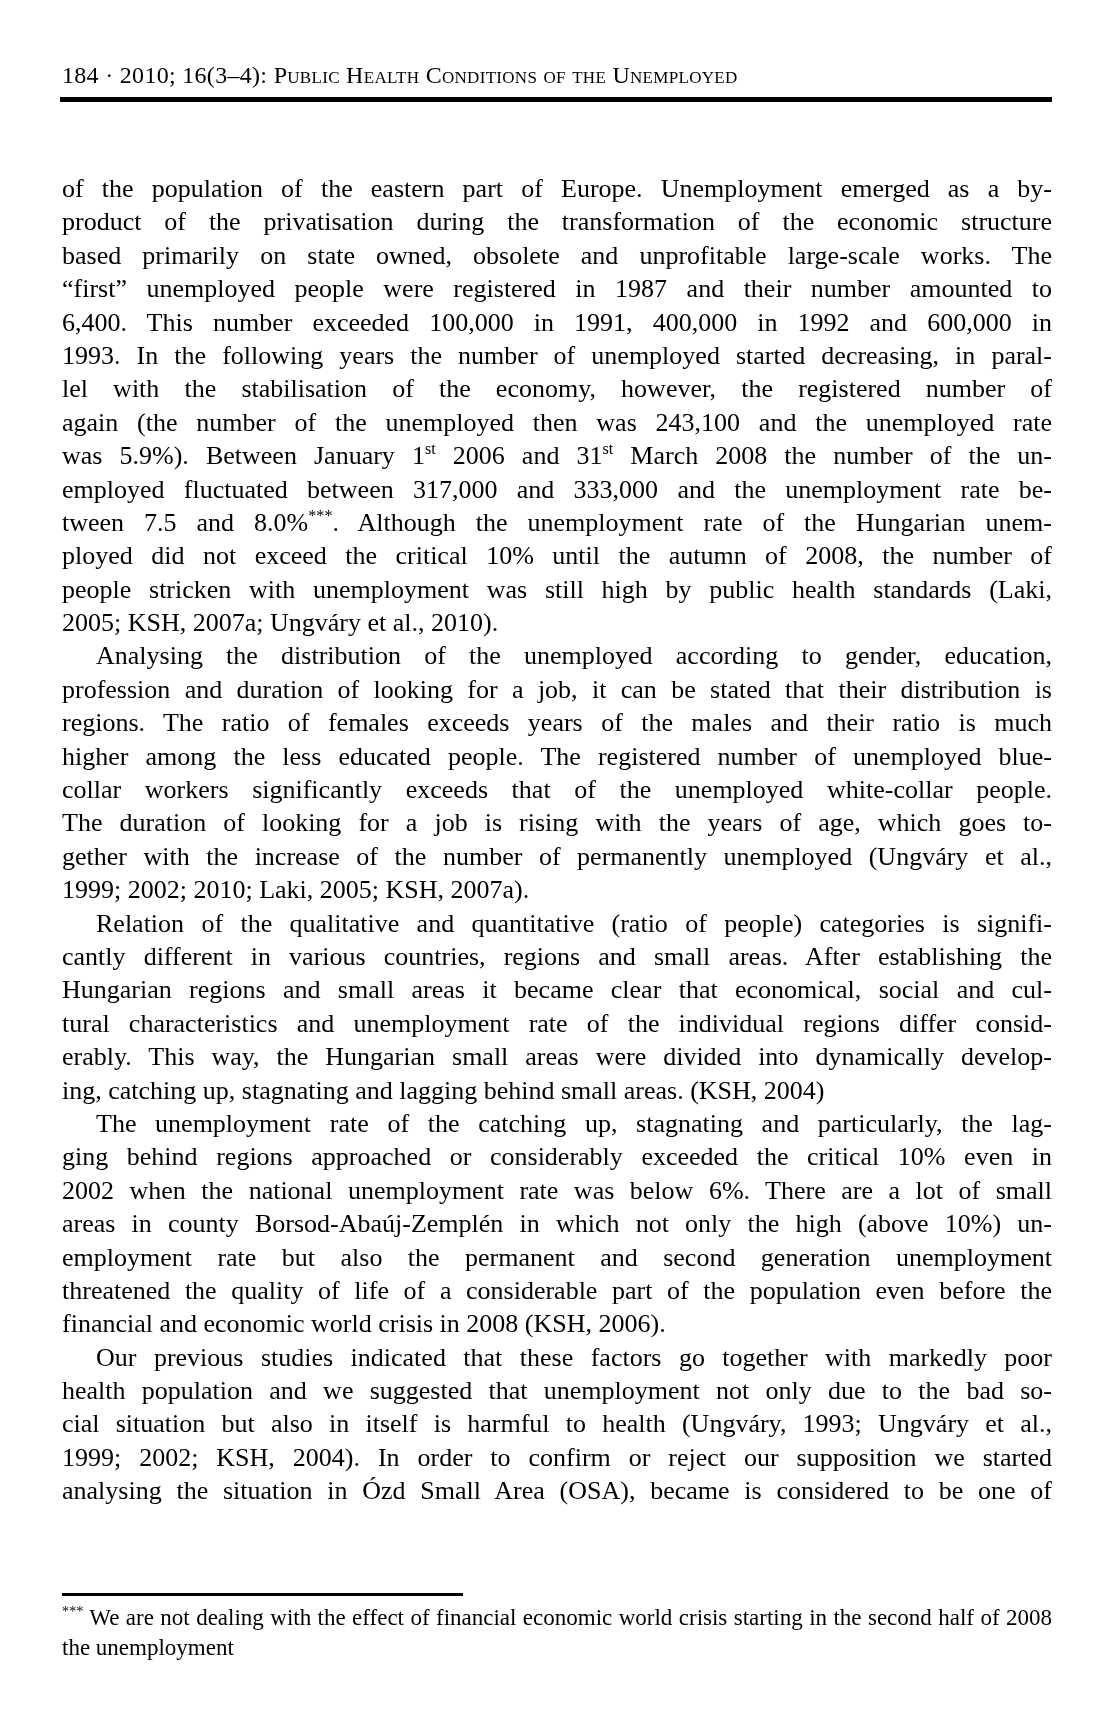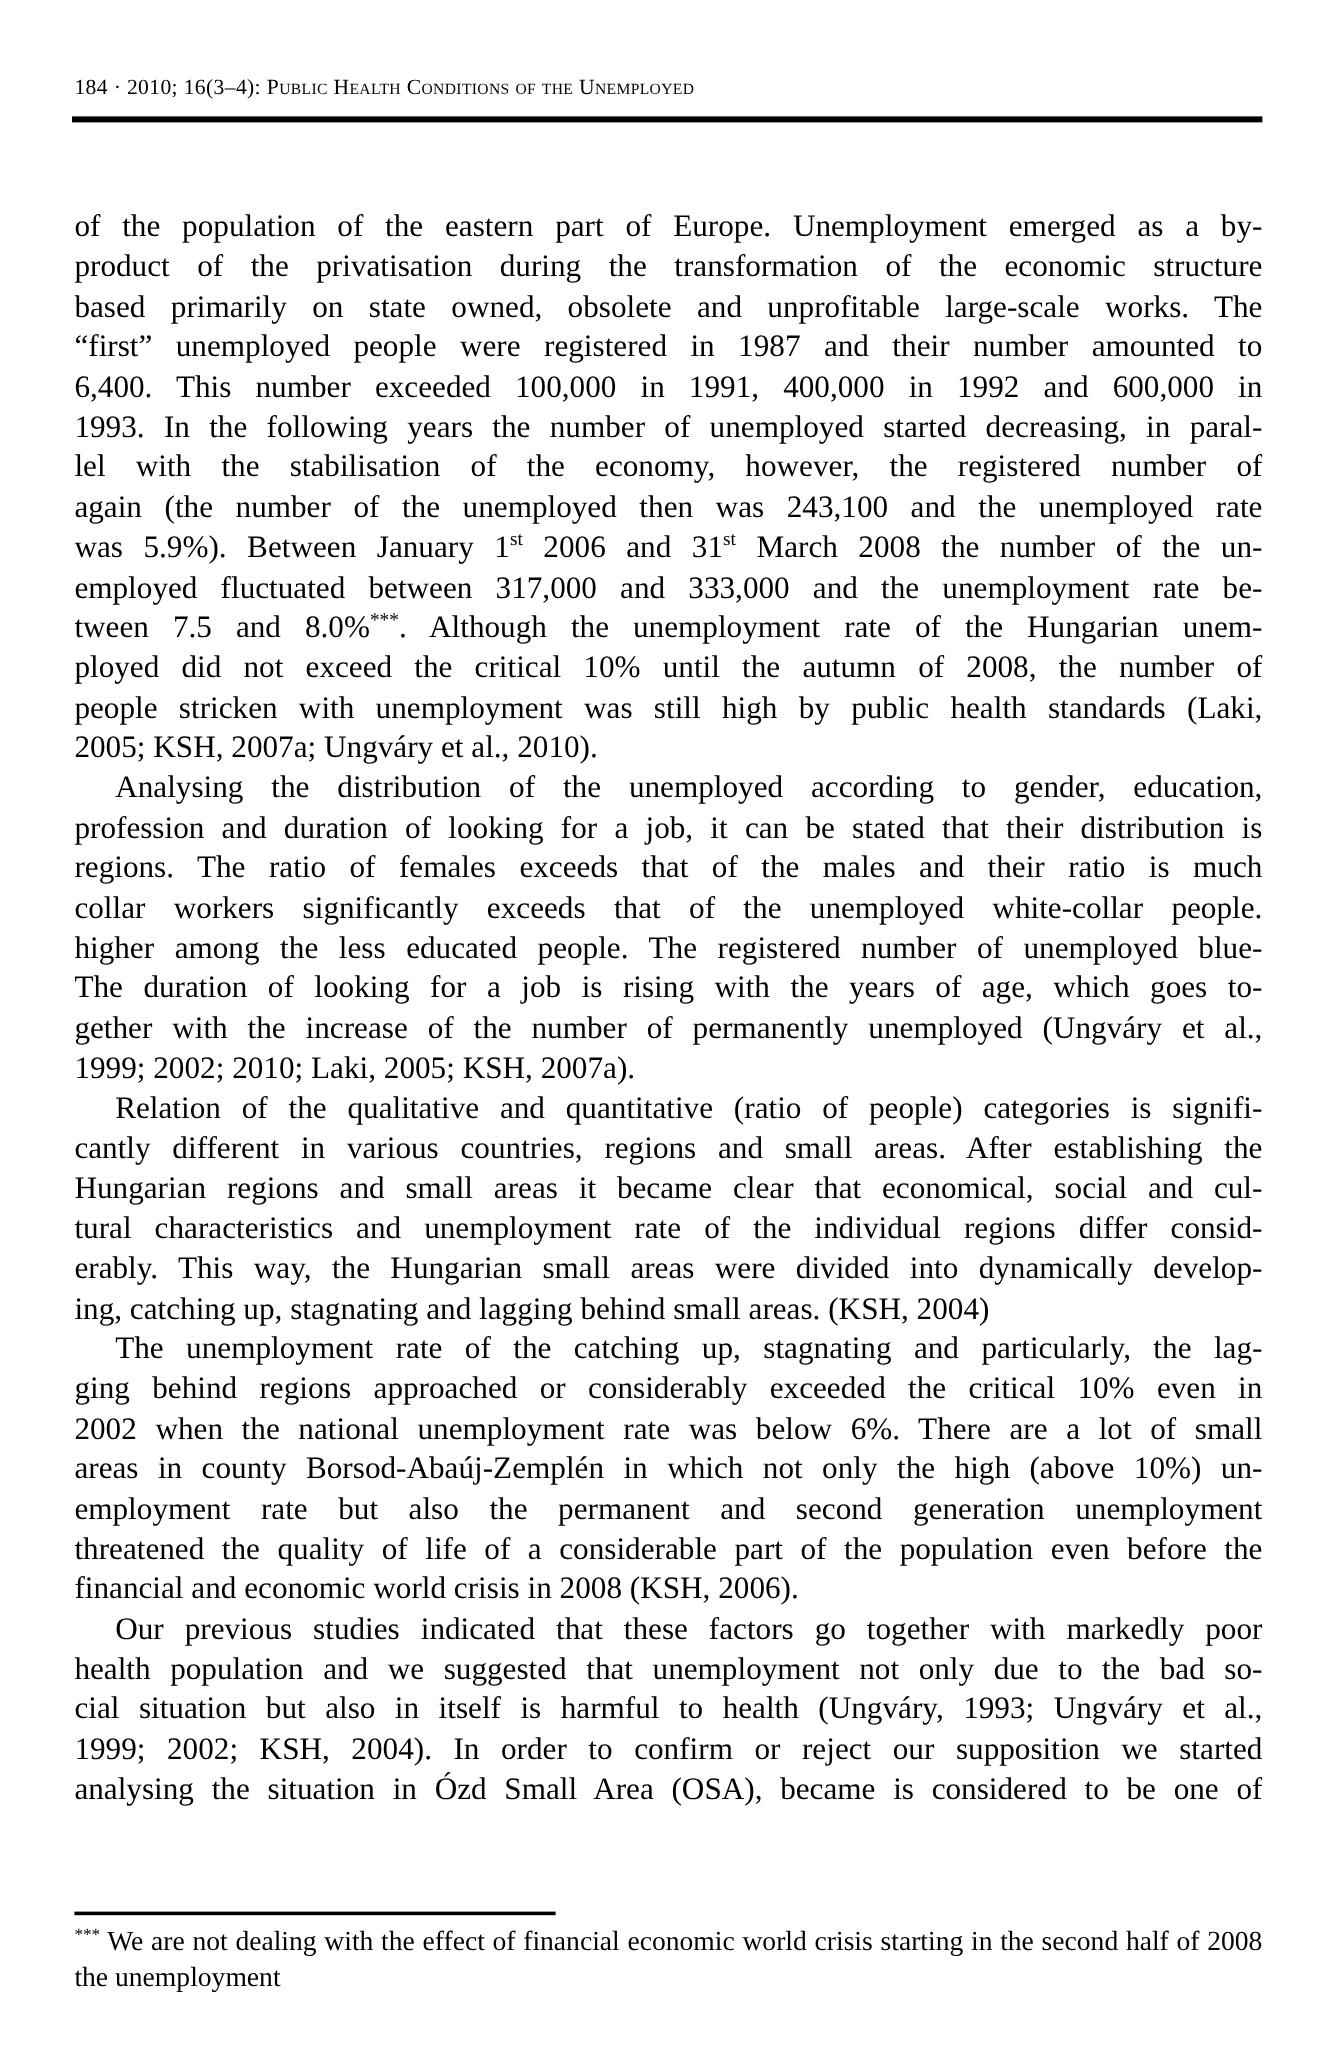--- a/index.html
+++ b/index.html
@@ -14,21 +14,21 @@
     background: #ffffff;
     color: #000000;
     font-family: "Liberation Serif", serif;
     overflow: hidden;
   }
   .running-header {
     position: absolute;
     left: 62px;
     top: 62px;
     width: 990px;
-    font-size: 18px;
+    font-size: 24px;
     letter-spacing: 0.3px;
     white-space: nowrap;
   }
   .running-header .smallcaps {
     font-variant: small-caps;
   }
   .header-rule {
     position: absolute;
     left: 60px;
     top: 97px;
@@ -108,23 +108,23 @@
         <div class="line">was 5.9%). Between January 1<sup>st</sup> 2006 and 31<sup>st</sup> March 2008 the number of the un-</div>
         <div class="line">employed fluctuated between 317,000 and 333,000 and the unemployment rate be-</div>
         <div class="line">tween 7.5 and 8.0%<sup>***</sup>. Although the unemployment rate of the Hungarian unem-</div>
         <div class="line">ployed did not exceed the critical 10% until the autumn of 2008, the number of</div>
         <div class="line">people stricken with unemployment was still high by public health standards (Laki,</div>
         <div class="line lastline">2005; KSH, 2007a; Ungváry et al., 2010).</div>
       </div>
       <div class="para">
         <div class="line indent">Analysing the distribution of the unemployed according to gender, education,</div>
         <div class="line">profession and duration of looking for a job, it can be stated that their distribution is</div>
-        <div class="line">regions. The ratio of females exceeds that of the males and their ratio is much</div>
+        <div class="line">regions. The ratio of females exceeds years of the males and their ratio is much</div>
+        <div class="line">higher among the less educated people. The registered number of unemployed blue-</div>
         <div class="line">collar workers significantly exceeds that of the unemployed white-collar people.</div>
-        <div class="line">higher among the less educated people. The registered number of unemployed blue-</div>
         <div class="line">The duration of looking for a job is rising with the years of age, which goes to-</div>
         <div class="line">gether with the increase of the number of permanently unemployed (Ungváry et al.,</div>
         <div class="line lastline">1999; 2002; 2010; Laki, 2005; KSH, 2007a).</div>
       </div>
       <div class="para">
         <div class="line indent">Relation of the qualitative and quantitative (ratio of people) categories is signifi-</div>
         <div class="line">cantly different in various countries, regions and small areas. After establishing the</div>
         <div class="line">Hungarian regions and small areas it became clear that economical, social and cul-</div>
         <div class="line">tural characteristics and unemployment rate of the individual regions differ consid-</div>
         <div class="line">erably. This way, the Hungarian small areas were divided into dynamically develop-</div>

